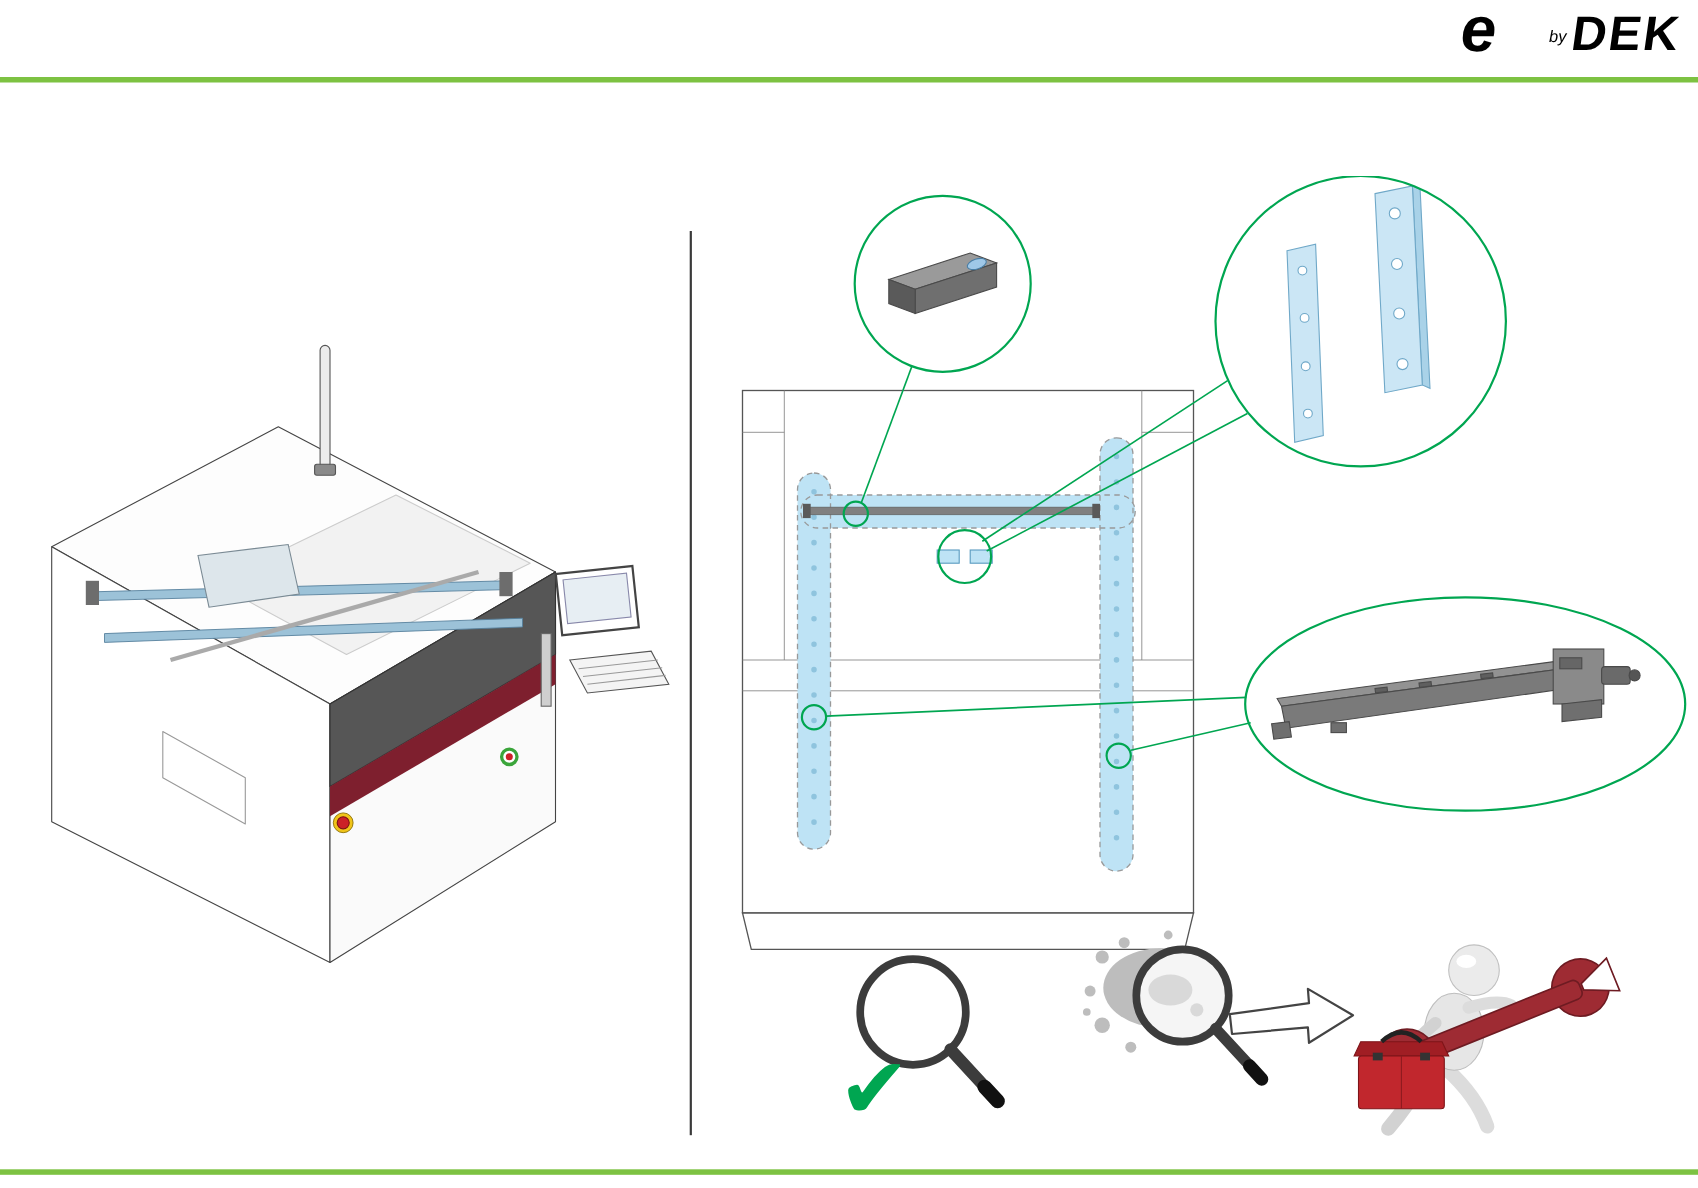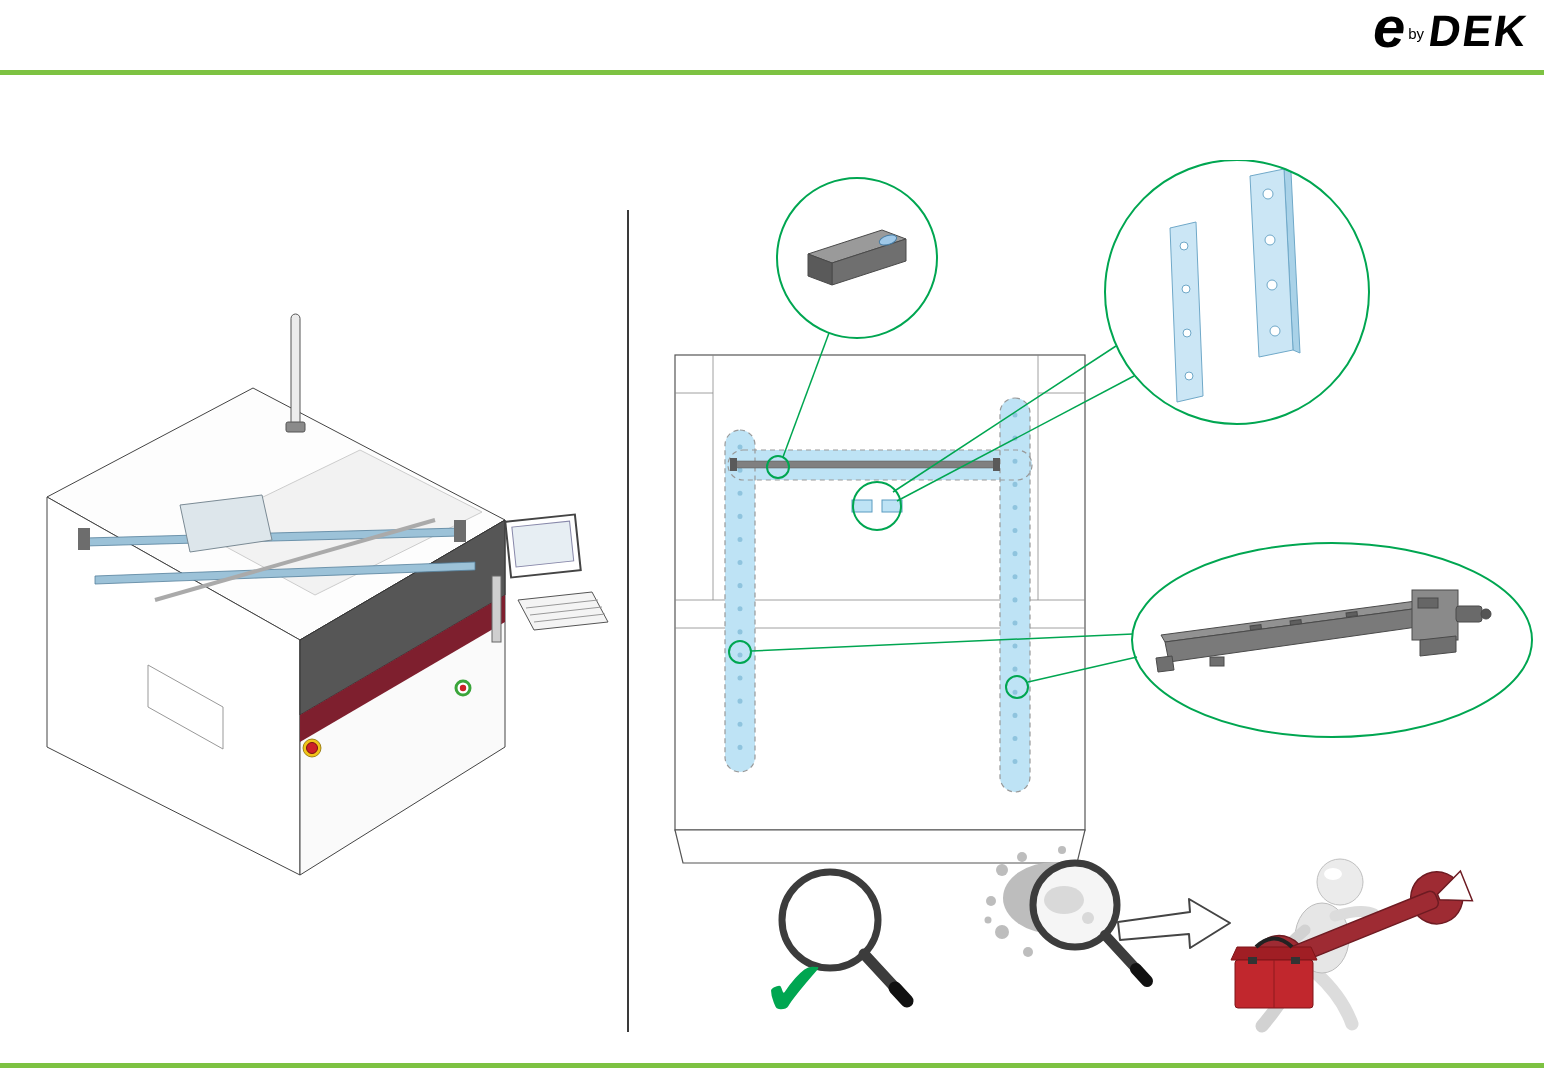--- a/index.html
+++ b/index.html
@@ -1,20 +1,20 @@
 <!DOCTYPE html>
 <html><head>
 <meta charset="utf-8">
 <style>
   html,body{margin:0;padding:0;background:#fff;}
   .page{position:relative;width:1544px;height:1080px;background:#fff;overflow:hidden;
         font-family:"Liberation Sans",sans-serif;color:#000;}
   .logo{position:absolute;top:2px;right:16px;display:flex;align-items:flex-end;gap:2px;}
   .logo-e{font-size:58px;font-weight:bold;font-style:italic;line-height:.85;}
-  .logo-by{font-size:15px;padding:0 3px 9px 1px;}
+  .logo-by{font-size:15px;font-style:italic;padding:0 3px 9px 1px;margin-left:45px;}
   .logo-dek{font-size:44px;font-weight:bold;letter-spacing:2px;line-height:.95;transform:skewX(-8deg);}
   .rule{position:absolute;left:0;width:1544px;height:5px;background:#7DC242;}
   .rule-top{top:70px;}
   .rule-bottom{top:1063px;}
   .divider{position:absolute;left:627px;top:210px;width:2px;height:822px;background:#3a3a3a;}
   svg.left-art{position:absolute;left:30px;top:300px;width:580px;height:590px;}
   svg.right-art{position:absolute;left:650px;top:160px;width:900px;height:900px;}
 </style>
 </head>
 <body>

